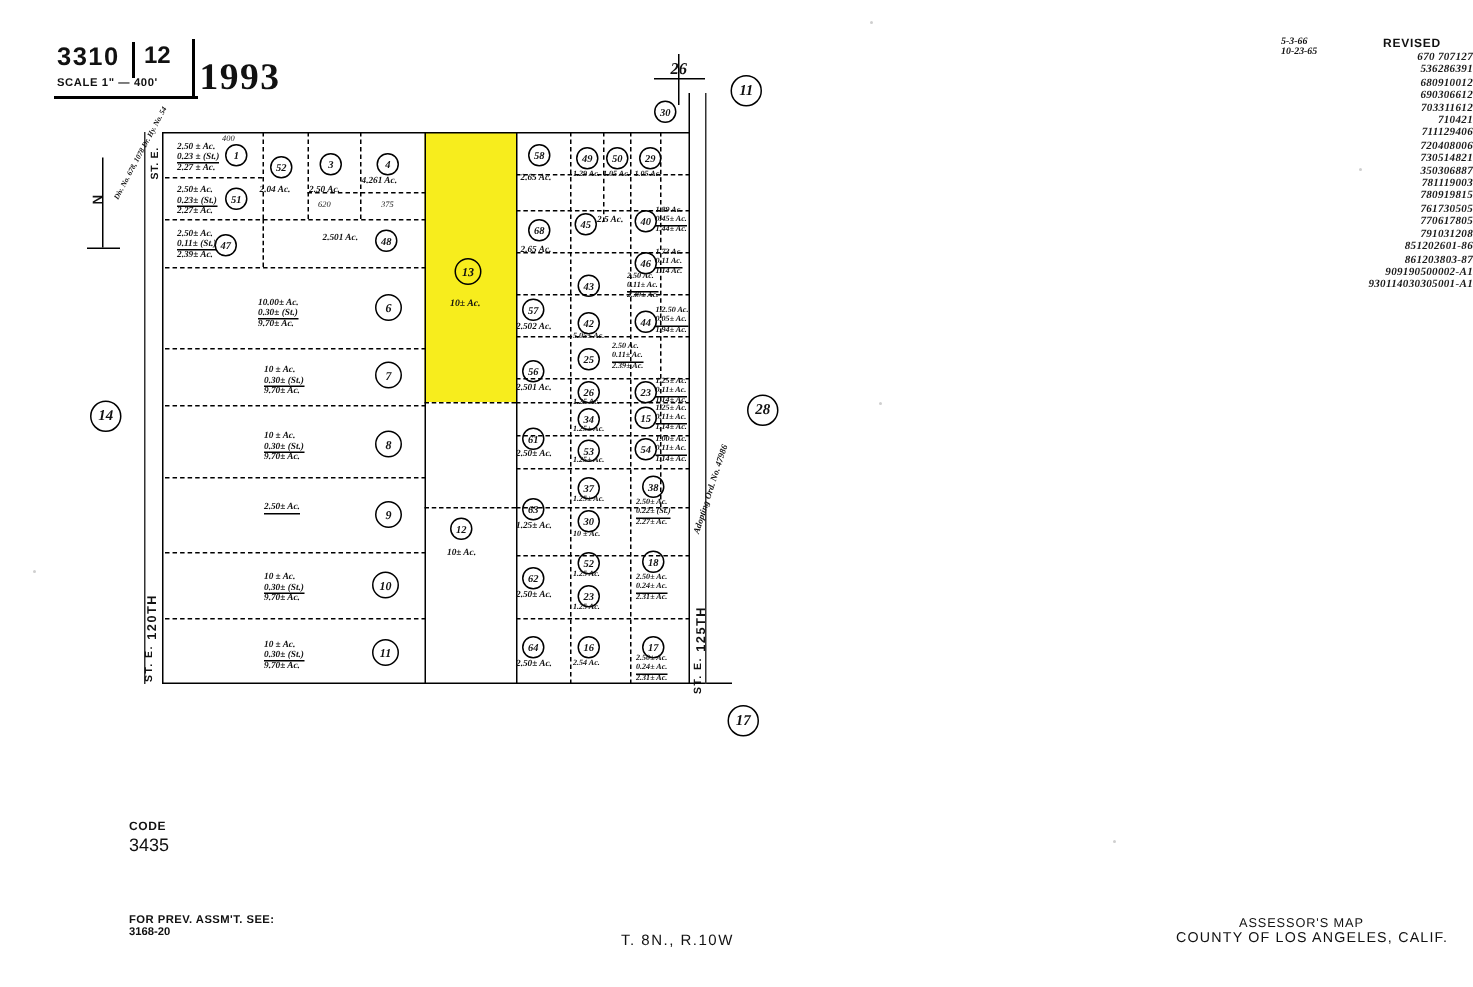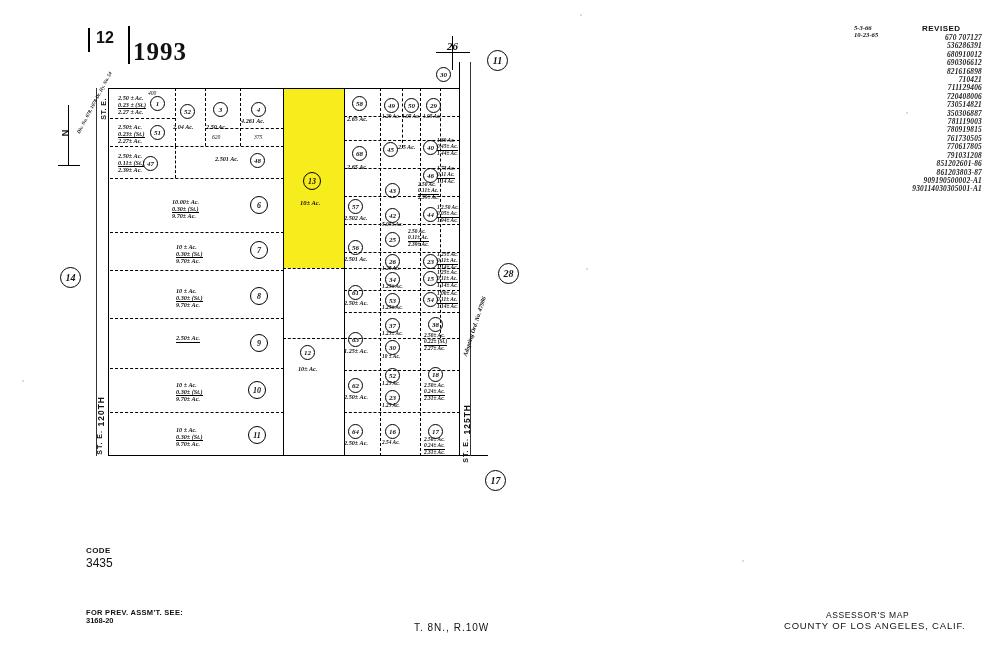--- a/index.html
+++ b/index.html
@@ -73,36 +73,41 @@
 
   .dim{position:absolute;font-family:"Liberation Serif",serif;font-style:italic;
        font-size:5.6px;white-space:nowrap;}
   .noisedot{position:absolute;background:#cfcfcf;border-radius:50%;}
 </style>
 </head>
 <body>
 
 <div class="sheet">
 
+  <div class="tb">
+    <div class="bx"></div>
+    <div class="num">3310</div>
+    <div class="sc">SCALE 1" — 400'</div>
+  </div>
   <div class="bookdiv"></div>
   <div class="pgnum">12</div>
   <div class="yeardiv"></div>
   <div class="year">1993</div>
 
   <div class="revhdr">REVISED</div>
   <div class="dates">
     <div>5-3-66</div>
     <div>10-23-65</div>
   </div>
   <div class="revlist">
     <div>670 707127</div>
     <div>536286391</div>
     <div>680910012</div>
     <div>690306612</div>
-    <div>821616898</div>
+    <div>703311612</div>
     <div>710421</div>
     <div>711129406</div>
     <div>720408006</div>
     <div>730514821</div>
     <div>350306887</div>
     <div>781119003</div>
     <div>780919815</div>
     <div>761730505</div>
     <div>770617805</div>
     <div>791031208</div>

